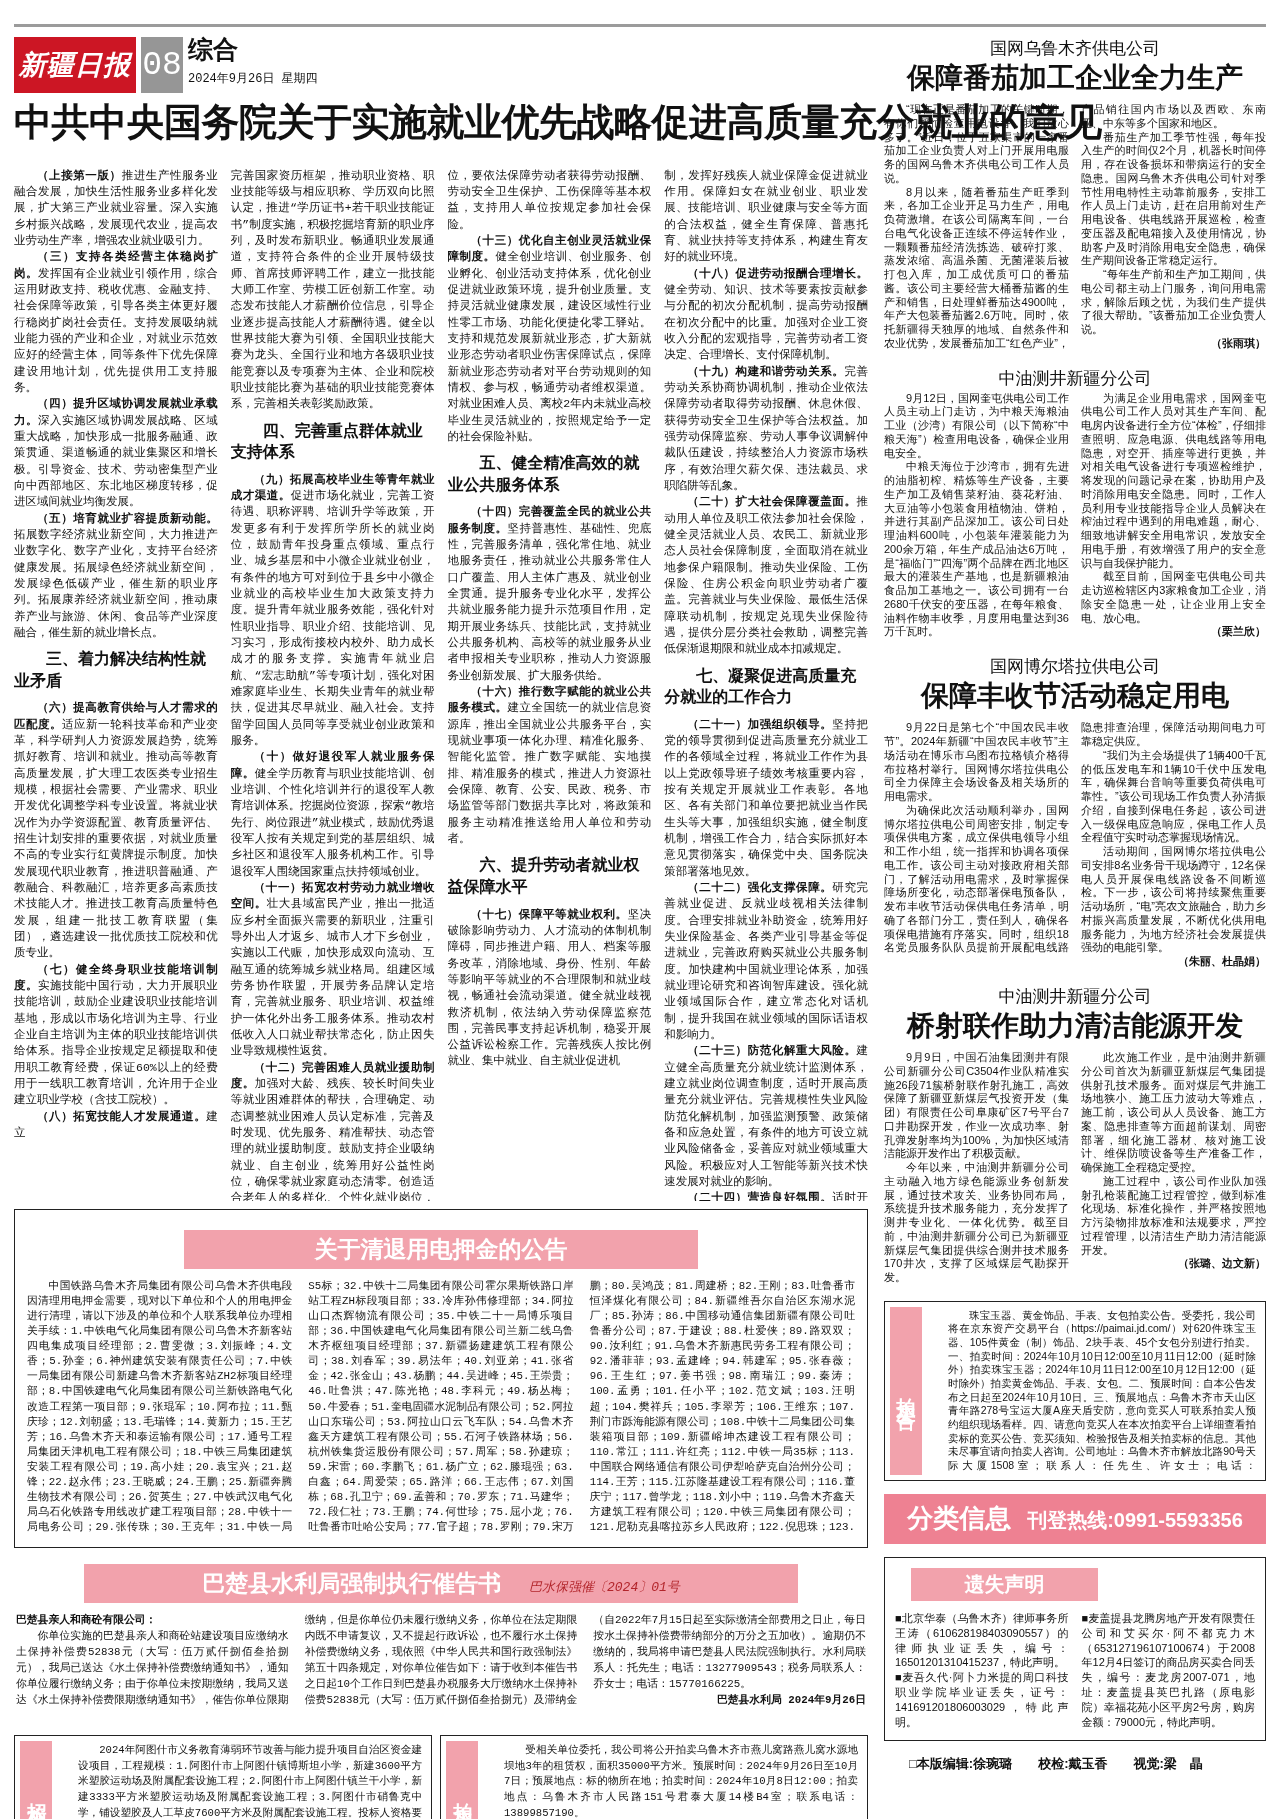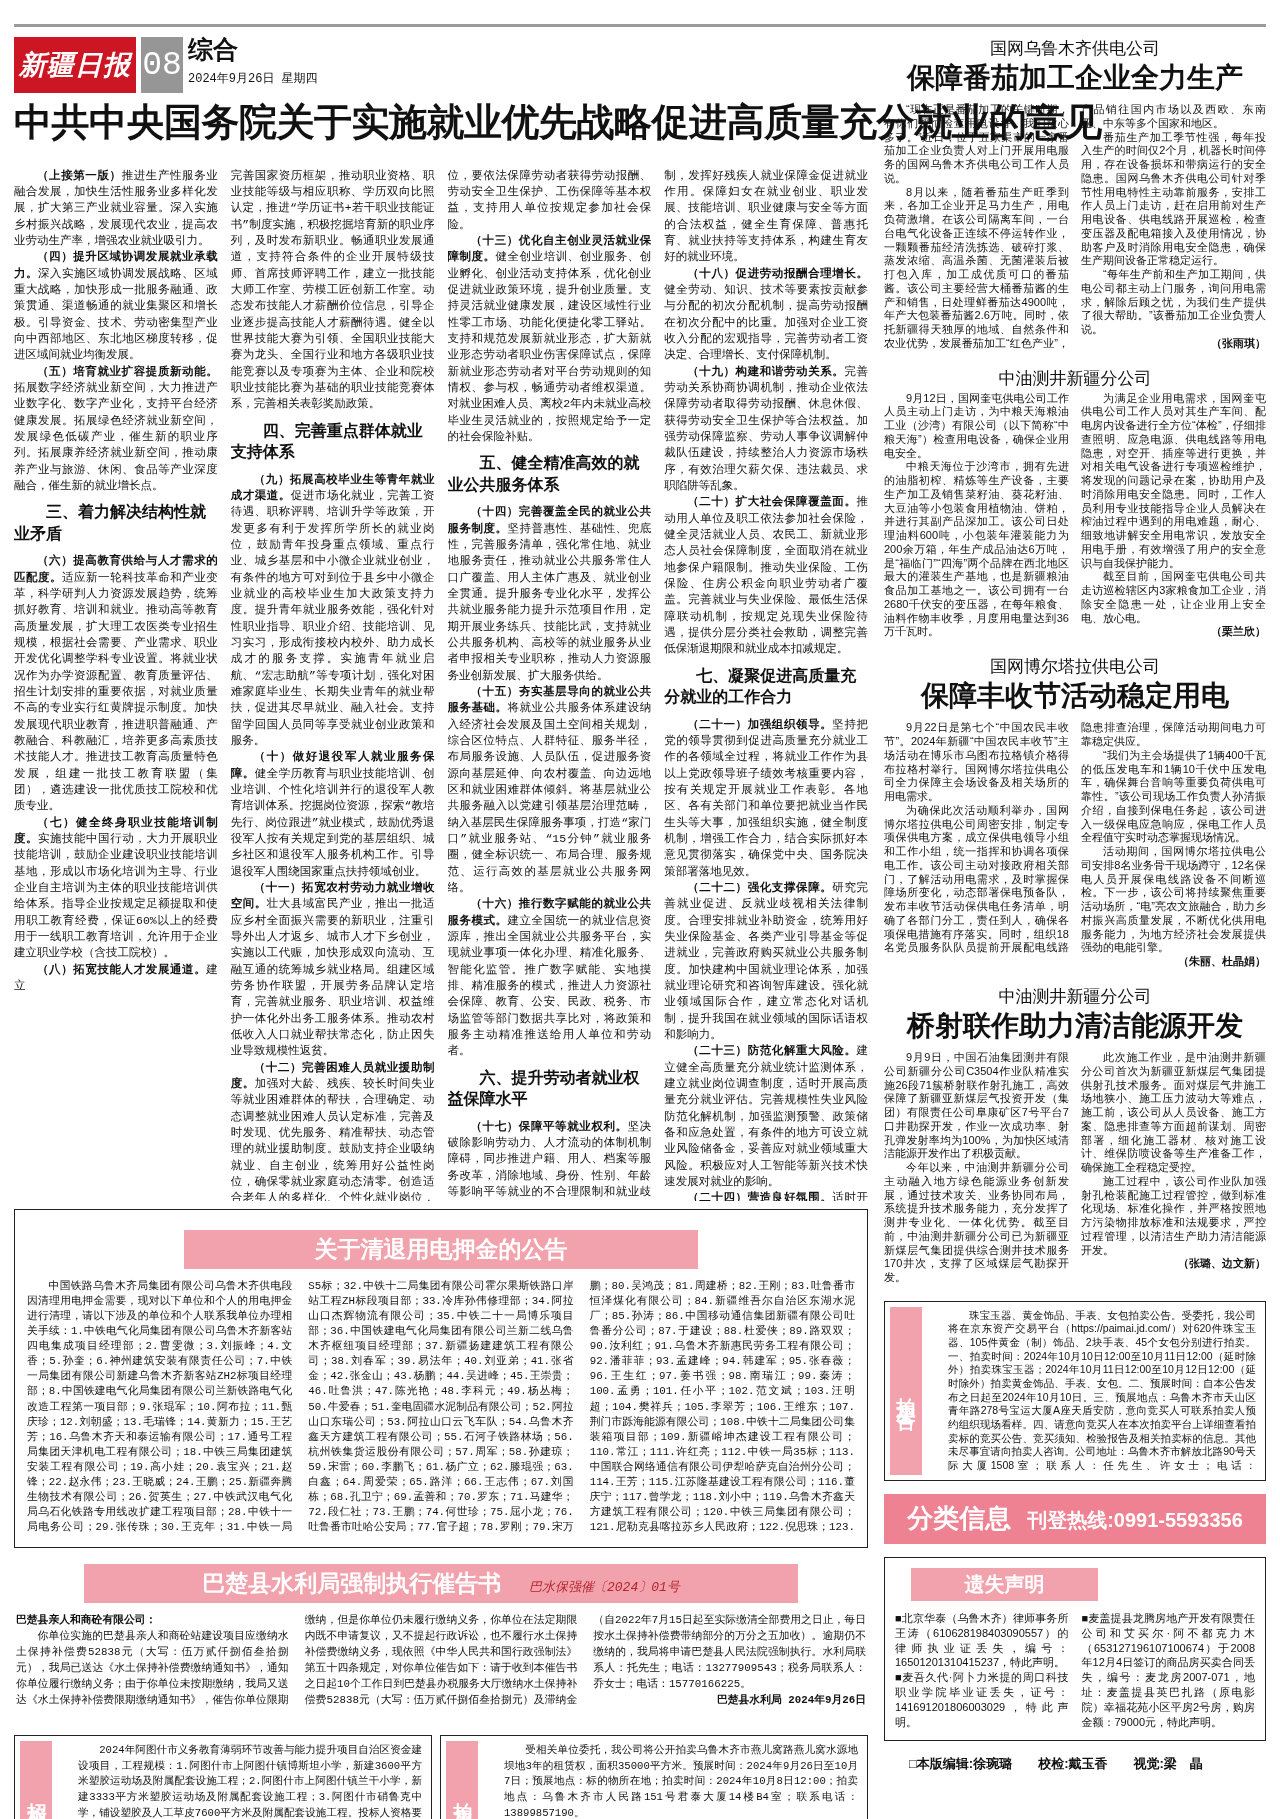--- a/index.html
+++ b/index.html
@@ -83,41 +83,41 @@
           <div class="sect-name">综合</div>
           <div class="dateline">2024年9月26日 星期四</div>
         </div>
       </div>
 
       <h1 class="headline">中共中央国务院关于实施就业优先战略促进高质量充分就业的意见</h1>
 
       <div class="article-grid">
         <div class="news-col">
             <div class="b-p"><b>（上接第一版）</b>推进生产性服务业融合发展，加快生活性服务业多样化发展，扩大第三产业就业容量。深入实施乡村振兴战略，发展现代农业，提高农业劳动生产率，增强农业就业吸引力。</div>
+            <div class="b-p"><b>（三）支持各类经营主体稳岗扩岗。</b>发挥国有企业就业引领作用，综合运用财政支持、税收优惠、金融支持、社会保障等政策，引导各类主体更好履行稳岗扩岗社会责任。支持发展吸纳就业能力强的产业和企业，对就业示范效应好的经营主体，同等条件下优先保障建设用地计划，优先提供用工支持服务。</div>
             <div class="b-p"><b>（四）提升区域协调发展就业承载力。</b>深入实施区域协调发展战略、区域重大战略，加快形成一批服务融通、政策贯通、渠道畅通的就业集聚区和增长极。引导资金、技术、劳动密集型产业向中西部地区、东北地区梯度转移，促进区域间就业均衡发展。</div>
             <div class="b-p"><b>（五）培育就业扩容提质新动能。</b>拓展数字经济就业新空间，大力推进产业数字化、数字产业化，支持平台经济健康发展。拓展绿色经济就业新空间，发展绿色低碳产业，催生新的职业序列。拓展康养经济就业新空间，推动康养产业与旅游、休闲、食品等产业深度融合，催生新的就业增长点。</div>
             <div class="b-h">三、着力解决结构性就业矛盾</div>
             <div class="b-p"><b>（六）提高教育供给与人才需求的匹配度。</b>适应新一轮科技革命和产业变革，科学研判人力资源发展趋势，统筹抓好教育、培训和就业。推动高等教育高质量发展，扩大理工农医类专业招生规模，根据社会需要、产业需求、职业开发优化调整学科专业设置。将就业状况作为办学资源配置、教育质量评估、招生计划安排的重要依据，对就业质量不高的专业实行红黄牌提示制度。加快发展现代职业教育，推进职普融通、产教融合、科教融汇，培养更多高素质技术技能人才。推进技工教育高质量特色发展，组建一批技工教育联盟（集团），遴选建设一批优质技工院校和优质专业。</div>
             <div class="b-p"><b>（七）健全终身职业技能培训制度。</b>实施技能中国行动，大力开展职业技能培训，鼓励企业建设职业技能培训基地，形成以市场化培训为主导、行业企业自主培训为主体的职业技能培训供给体系。指导企业按规定足额提取和使用职工教育经费，保证60%以上的经费用于一线职工教育培训，允许用于企业建立职业学校（含技工院校）。</div>
             <div class="b-p"><b>（八）拓宽技能人才发展通道。</b>建立</div>
           </div>
         <div class="news-col">
             <div class="b-c">完善国家资历框架，推动职业资格、职业技能等级与相应职称、学历双向比照认定，推进“学历证书+若干职业技能证书”制度实施，积极挖掘培育新的职业序列，及时发布新职业。畅通职业发展通道，支持符合条件的企业开展特级技师、首席技师评聘工作，建立一批技能大师工作室、劳模工匠创新工作室。动态发布技能人才薪酬价位信息，引导企业逐步提高技能人才薪酬待遇。健全以世界技能大赛为引领、全国职业技能大赛为龙头、全国行业和地方各级职业技能竞赛以及专项赛为主体、企业和院校职业技能比赛为基础的职业技能竞赛体系，完善相关表彰奖励政策。</div>
             <div class="b-h">四、完善重点群体就业支持体系</div>
             <div class="b-p"><b>（九）拓展高校毕业生等青年就业成才渠道。</b>促进市场化就业，完善工资待遇、职称评聘、培训升学等政策，开发更多有利于发挥所学所长的就业岗位，鼓励青年投身重点领域、重点行业、城乡基层和中小微企业就业创业，有条件的地方可对到位于县乡中小微企业就业的高校毕业生加大政策支持力度。提升青年就业服务效能，强化针对性职业指导、职业介绍、技能培训、见习实习，形成衔接校内校外、助力成长成才的服务支撑。实施青年就业启航、“宏志助航”等专项计划，强化对困难家庭毕业生、长期失业青年的就业帮扶，促进其尽早就业、融入社会。支持留学回国人员同等享受就业创业政策和服务。</div>
             <div class="b-p"><b>（十）做好退役军人就业服务保障。</b>健全学历教育与职业技能培训、创业培训、个性化培训并行的退役军人教育培训体系。挖掘岗位资源，探索“教培先行、岗位跟进”就业模式，鼓励优秀退役军人按有关规定到党的基层组织、城乡社区和退役军人服务机构工作。引导退役军人围绕国家重点扶持领域创业。</div>
             <div class="b-p"><b>（十一）拓宽农村劳动力就业增收空间。</b>壮大县域富民产业，推出一批适应乡村全面振兴需要的新职业，注重引导外出人才返乡、城市人才下乡创业，实施以工代赈，加快形成双向流动、互融互通的统筹城乡就业格局。组建区域劳务协作联盟，开展劳务品牌认定培育，完善就业服务、职业培训、权益维护一体化外出务工服务体系。推动农村低收入人口就业帮扶常态化，防止因失业导致规模性返贫。</div>
             <div class="b-p"><b>（十二）完善困难人员就业援助制度。</b>加强对大龄、残疾、较长时间失业等就业困难群体的帮扶，合理确定、动态调整就业困难人员认定标准，完善及时发现、优先服务、精准帮扶、动态管理的就业援助制度。鼓励支持企业吸纳就业、自主创业，统筹用好公益性岗位，确保零就业家庭动态清零。创造适合老年人的多样化、个性化就业岗位，加强求职就业、技能培训等服务。招用超过法定退休年龄劳动者的用人单</div>
           </div>
         <div class="news-col">
             <div class="b-c">位，要依法保障劳动者获得劳动报酬、劳动安全卫生保护、工伤保障等基本权益，支持用人单位按规定参加社会保险。</div>
             <div class="b-p"><b>（十三）优化自主创业灵活就业保障制度。</b>健全创业培训、创业服务、创业孵化、创业活动支持体系，优化创业促进就业政策环境，提升创业质量。支持灵活就业健康发展，建设区域性行业性零工市场、功能化便捷化零工驿站。支持和规范发展新就业形态，扩大新就业形态劳动者职业伤害保障试点，保障新就业形态劳动者对平台劳动规则的知情权、参与权，畅通劳动者维权渠道。对就业困难人员、离校2年内未就业高校毕业生灵活就业的，按照规定给予一定的社会保险补贴。</div>
             <div class="b-h">五、健全精准高效的就业公共服务体系</div>
             <div class="b-p"><b>（十四）完善覆盖全民的就业公共服务制度。</b>坚持普惠性、基础性、兜底性，完善服务清单，强化常住地、就业地服务责任，推动就业公共服务常住人口广覆盖、用人主体广惠及、就业创业全贯通。提升服务专业化水平，发挥公共就业服务能力提升示范项目作用，定期开展业务练兵、技能比武，支持就业公共服务机构、高校等的就业服务从业者申报相关专业职称，推动人力资源服务业创新发展、扩大服务供给。</div>
-            <div class="b-p"><b>（十五）夯实基层导向的就业公共服务基础。</b>将就业公共服务体系建设纳入经济社会发展及国土空间相关规划，综合区位特点、人群特征、服务半径，布局服务设施、人员队伍，促进服务资源向基层延伸、向农村覆盖、向边远地区和就业困难群体倾斜。将基层就业公共服务融入以党建引领基层治理范畴，纳入基层民生保障服务事项，打造“家门口”就业服务站、“15分钟”就业服务圈，健全标识统一、布局合理、服务规范、运行高效的基层就业公共服务网络。</div>
             <div class="b-p"><b>（十六）推行数字赋能的就业公共服务模式。</b>建立全国统一的就业信息资源库，推出全国就业公共服务平台，实现就业事项一体化办理、精准化服务、智能化监管。推广数字赋能、实地摸排、精准服务的模式，推进人力资源社会保障、教育、公安、民政、税务、市场监管等部门数据共享比对，将政策和服务主动精准推送给用人单位和劳动者。</div>
             <div class="b-h">六、提升劳动者就业权益保障水平</div>
             <div class="b-p"><b>（十七）保障平等就业权利。</b>坚决破除影响劳动力、人才流动的体制机制障碍，同步推进户籍、用人、档案等服务改革，消除地域、身份、性别、年龄等影响平等就业的不合理限制和就业歧视，畅通社会流动渠道。健全就业歧视救济机制，依法纳入劳动保障监察范围，完善民事支持起诉机制，稳妥开展公益诉讼检察工作。完善残疾人按比例就业、集中就业、自主就业促进机</div>
           </div>
         <div class="news-col">
             <div class="b-c">制，发挥好残疾人就业保障金促进就业作用。保障妇女在就业创业、职业发展、技能培训、职业健康与安全等方面的合法权益，健全生育保障、普惠托育、就业扶持等支持体系，构建生育友好的就业环境。</div>
             <div class="b-p"><b>（十八）促进劳动报酬合理增长。</b>健全劳动、知识、技术等要素按贡献参与分配的初次分配机制，提高劳动报酬在初次分配中的比重。加强对企业工资收入分配的宏观指导，完善劳动者工资决定、合理增长、支付保障机制。</div>
             <div class="b-p"><b>（十九）构建和谐劳动关系。</b>完善劳动关系协商协调机制，推动企业依法保障劳动者取得劳动报酬、休息休假、获得劳动安全卫生保护等合法权益。加强劳动保障监察、劳动人事争议调解仲裁队伍建设，持续整治人力资源市场秩序，有效治理欠薪欠保、违法裁员、求职陷阱等乱象。</div>
             <div class="b-p"><b>（二十）扩大社会保障覆盖面。</b>推动用人单位及职工依法参加社会保险，健全灵活就业人员、农民工、新就业形态人员社会保障制度，全面取消在就业地参保户籍限制。推动失业保险、工伤保险、住房公积金向职业劳动者广覆盖。完善就业与失业保险、最低生活保障联动机制，按规定兑现失业保险待遇，提供分层分类社会救助，调整完善低保渐退期限和就业成本扣减规定。</div>
             <div class="b-h">七、凝聚促进高质量充分就业的工作合力</div>

